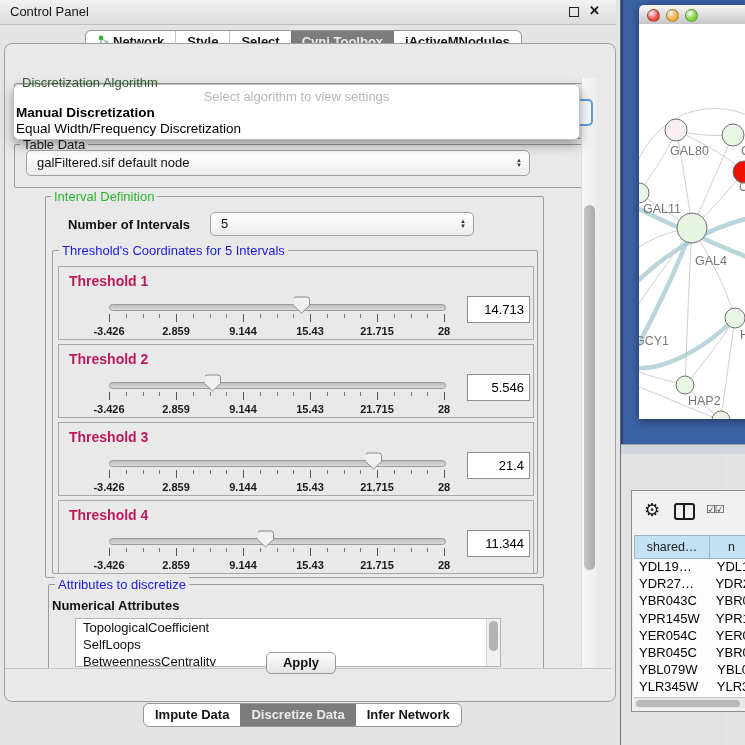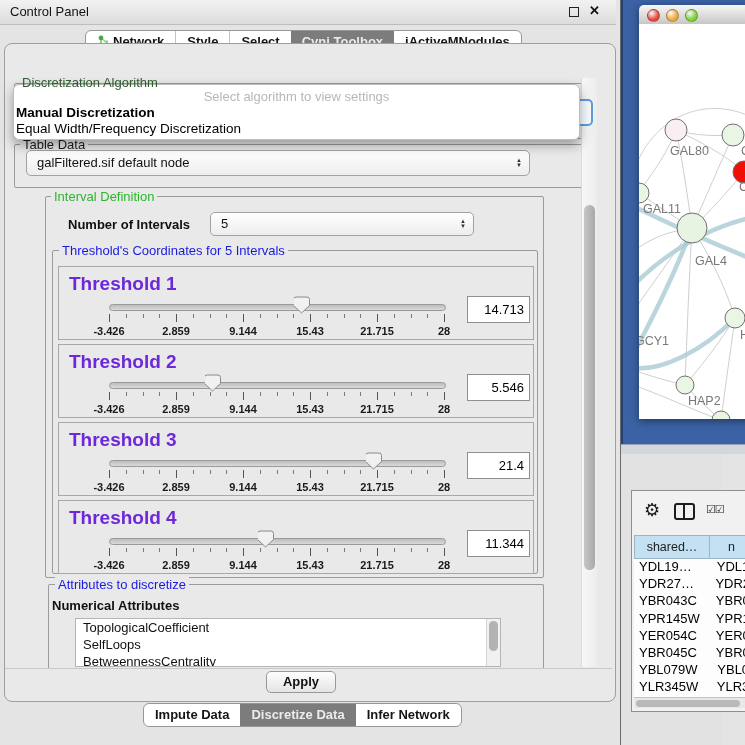--- a/index.html
+++ b/index.html
@@ -22,21 +22,21 @@
                border:1px solid #9e9e9e;border-radius:8px;}
   .groupbox{position:absolute;border:1px solid #9b9b9b;border-radius:2px;}
   .grouplabel{position:absolute;font-size:13px;background:#e9e9e9;padding:0 3px;white-space:nowrap;}
   .combo{position:absolute;background:linear-gradient(#ffffff,#ededed);border:1px solid #a2a2a2;
          border-radius:5px;font-size:13px;color:#111;}
   .combo .val{position:absolute;left:10px;top:0;line-height:inherit;white-space:nowrap;}
   .combo .arrows{position:absolute;right:7px;top:50%;transform:translateY(-50%);font-size:6px;
                  color:#333;line-height:5px;text-align:center;}
   
   .thr-row{position:absolute;left:58px;width:474px;height:72px;border:1px solid #a8a8a8;background:#e9e9e9;}
-  .thr-label{position:absolute;left:10px;top:6px;font-size:19px;font-weight:bold;color:#6d28d9;}
+  .thr-label{position:absolute;left:10px;top:6px;font-size:14px;font-weight:bold;color:#be185d;}
   .thr-track{position:absolute;left:50px;top:37px;width:335px;height:5px;border:1px solid #9a9a9a;
              border-radius:4px;background:linear-gradient(#bdbdbd,#dadada);}
   .thr-thumb{position:absolute;top:29px;}
   .tickwrap{position:absolute;left:50px;top:47px;width:335px;height:26px;}
   .tick{position:absolute;top:0;width:1px;background:#555;}
   .tick.minor{height:4px;background:#777;}
   .tick.major{height:8px;}
   .ticklabel{position:absolute;top:11px;transform:translateX(-50%);font-size:11px;font-weight:bold;color:#1a1a1a;white-space:nowrap;}
   .thr-value{position:absolute;left:408px;top:29px;width:56px;height:25px;background:#fff;border:1px solid #8f8f8f;
              font-size:13px;line-height:25px;text-align:right;padding-right:5px;color:#000;}
@@ -302,21 +302,21 @@
           <div class="item">TopologicalCoefficient</div>
           <div class="item">SelfLoops</div>
           <div class="item">BetweennessCentrality</div>
         </div>
       <div id="attr-scroll">
           <div class="thumb"></div>
         </div>
     </div>
 
     <div class="divline" style="left:5px;top:668px;width:607px;height:1px;"></div>
-    <div class="btn" style="left:266px;top:671px;width:68px;height:20px;line-height:20px;">Apply</div>
+    <div class="btn" style="left:266px;top:652px;width:68px;height:20px;line-height:20px;">Apply</div>
 
     <div id="main-scroll">
         <div class="thumb"></div>
       </div>
 
     <div class="segtabs" id="bottom-tabs" style="left:143px;top:703px;">
         <span class="seg">Impute Data</span>
         <span class="seg sel">Discretize Data</span>
         <span class="seg">Infer Network</span>
       </div>

